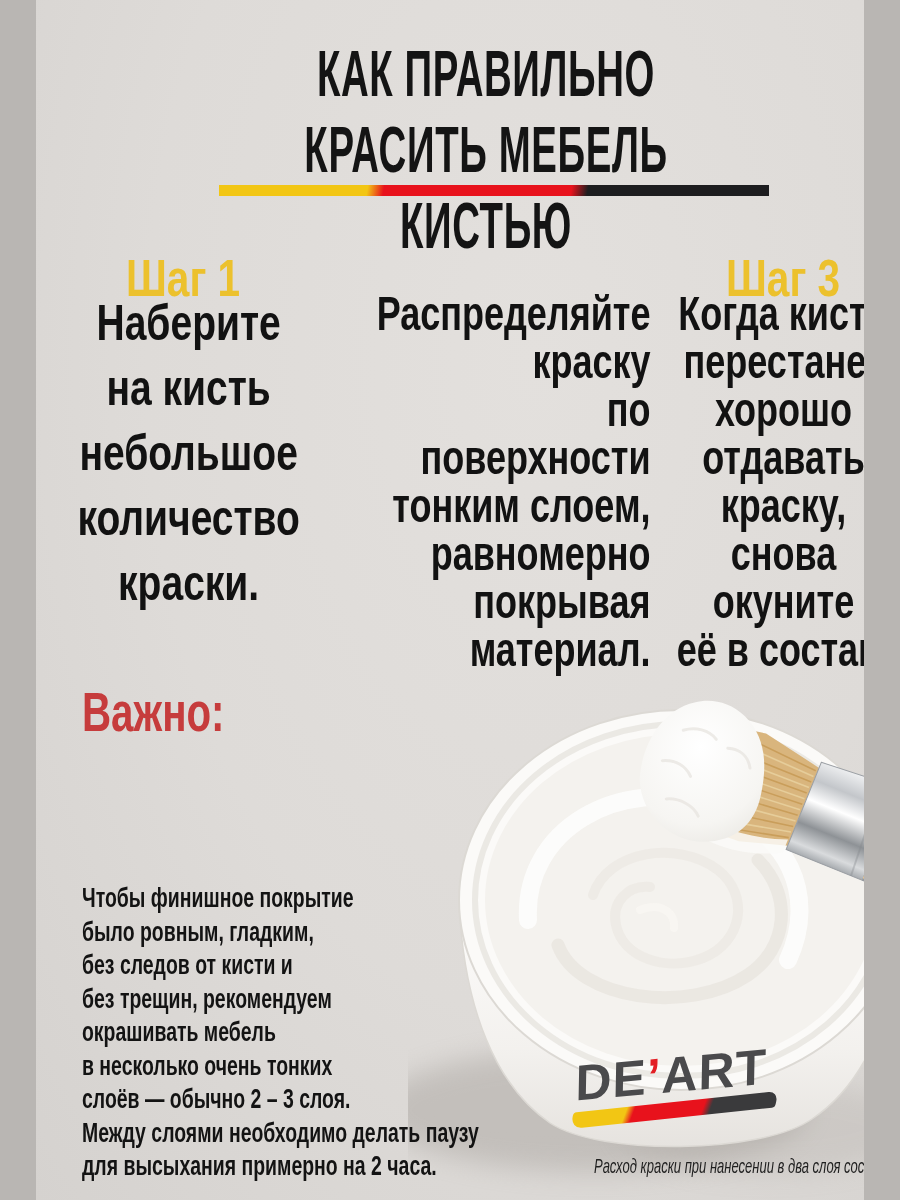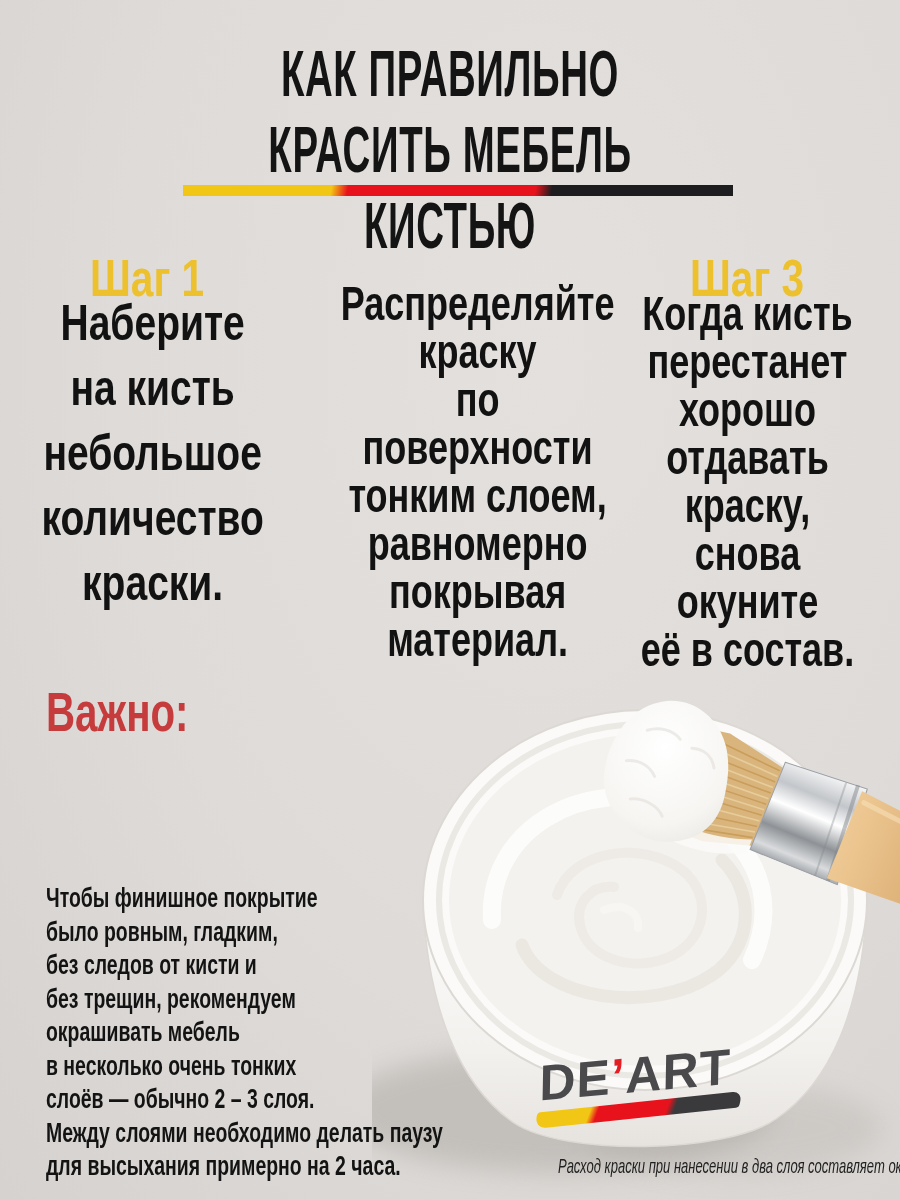--- a/index.html
+++ b/index.html
@@ -1,17 +1,17 @@
 <!DOCTYPE html>
 <html><head>
 <meta charset="utf-8">
 <style>
   html,body{margin:0;padding:0;background:#b9b6b3;}
   #poster{
-    position:relative;width:900px;height:1200px;margin:0 auto;
+    position:relative;width:828px;height:1200px;margin:0 auto;
     overflow:hidden;
     background:
       radial-gradient(ellipse at 60% 30%, #e3e0dd 0%, #dedbd8 55%, #d5d2cf 100%);
     font-family:"Liberation Sans", sans-serif;
     color:#151515;
   }
   .abs{position:absolute;}
   .cond{display:inline-block;white-space:pre-line;}
 
   
@@ -28,21 +28,21 @@
   
   .step-label{font-weight:700;font-size:52px;line-height:1;color:#ecc12d;text-align:center;z-index:3;margin-top:16px;}
   .step-label .cond{transform:scaleX(.78);transform-origin:50% 0;}
   .step-text{font-weight:700;color:#121212;text-align:center;z-index:3;}
   .step-text .cond{transform-origin:50% 0;}
   #step1-label{top:236px;left:15px;width:265px;}
   #step2-label{top:236px;left:300px;width:300px;}
   #step3-label{top:236px;left:610px;width:275px;text-align:center;}
   #step1-text{top:291px;left:10px;width:275px;}
   #step1-text .cond{font-size:50px;line-height:65px;transform:scaleX(.78);}
-  #step2-text{top:280px;left:295px;width:310px;}
+  #step2-text{top:290px;left:295px;width:310px;text-align:right;}
   #step2-text .cond{font-size:48px;line-height:48px;transform:scaleX(.75);}
   #step3-text{top:290px;left:605px;width:285px;}
   #step3-text .cond{font-size:48px;line-height:48px;transform:scaleX(.75);}
 
   
   #important-label{top:684px;left:46px;z-index:3;font-weight:700;font-size:56px;line-height:1;color:#c63c3c;}
   #important-label .cond{transform:scaleX(.72);transform-origin:0 0;}
   .para{left:46px;z-index:3;font-weight:700;color:#131313;}
   .para .cond{transform-origin:0 0;transform:scaleX(.72);font-size:27px;}
   #para1{top:752px;} #para1 .cond{line-height:34px;}

